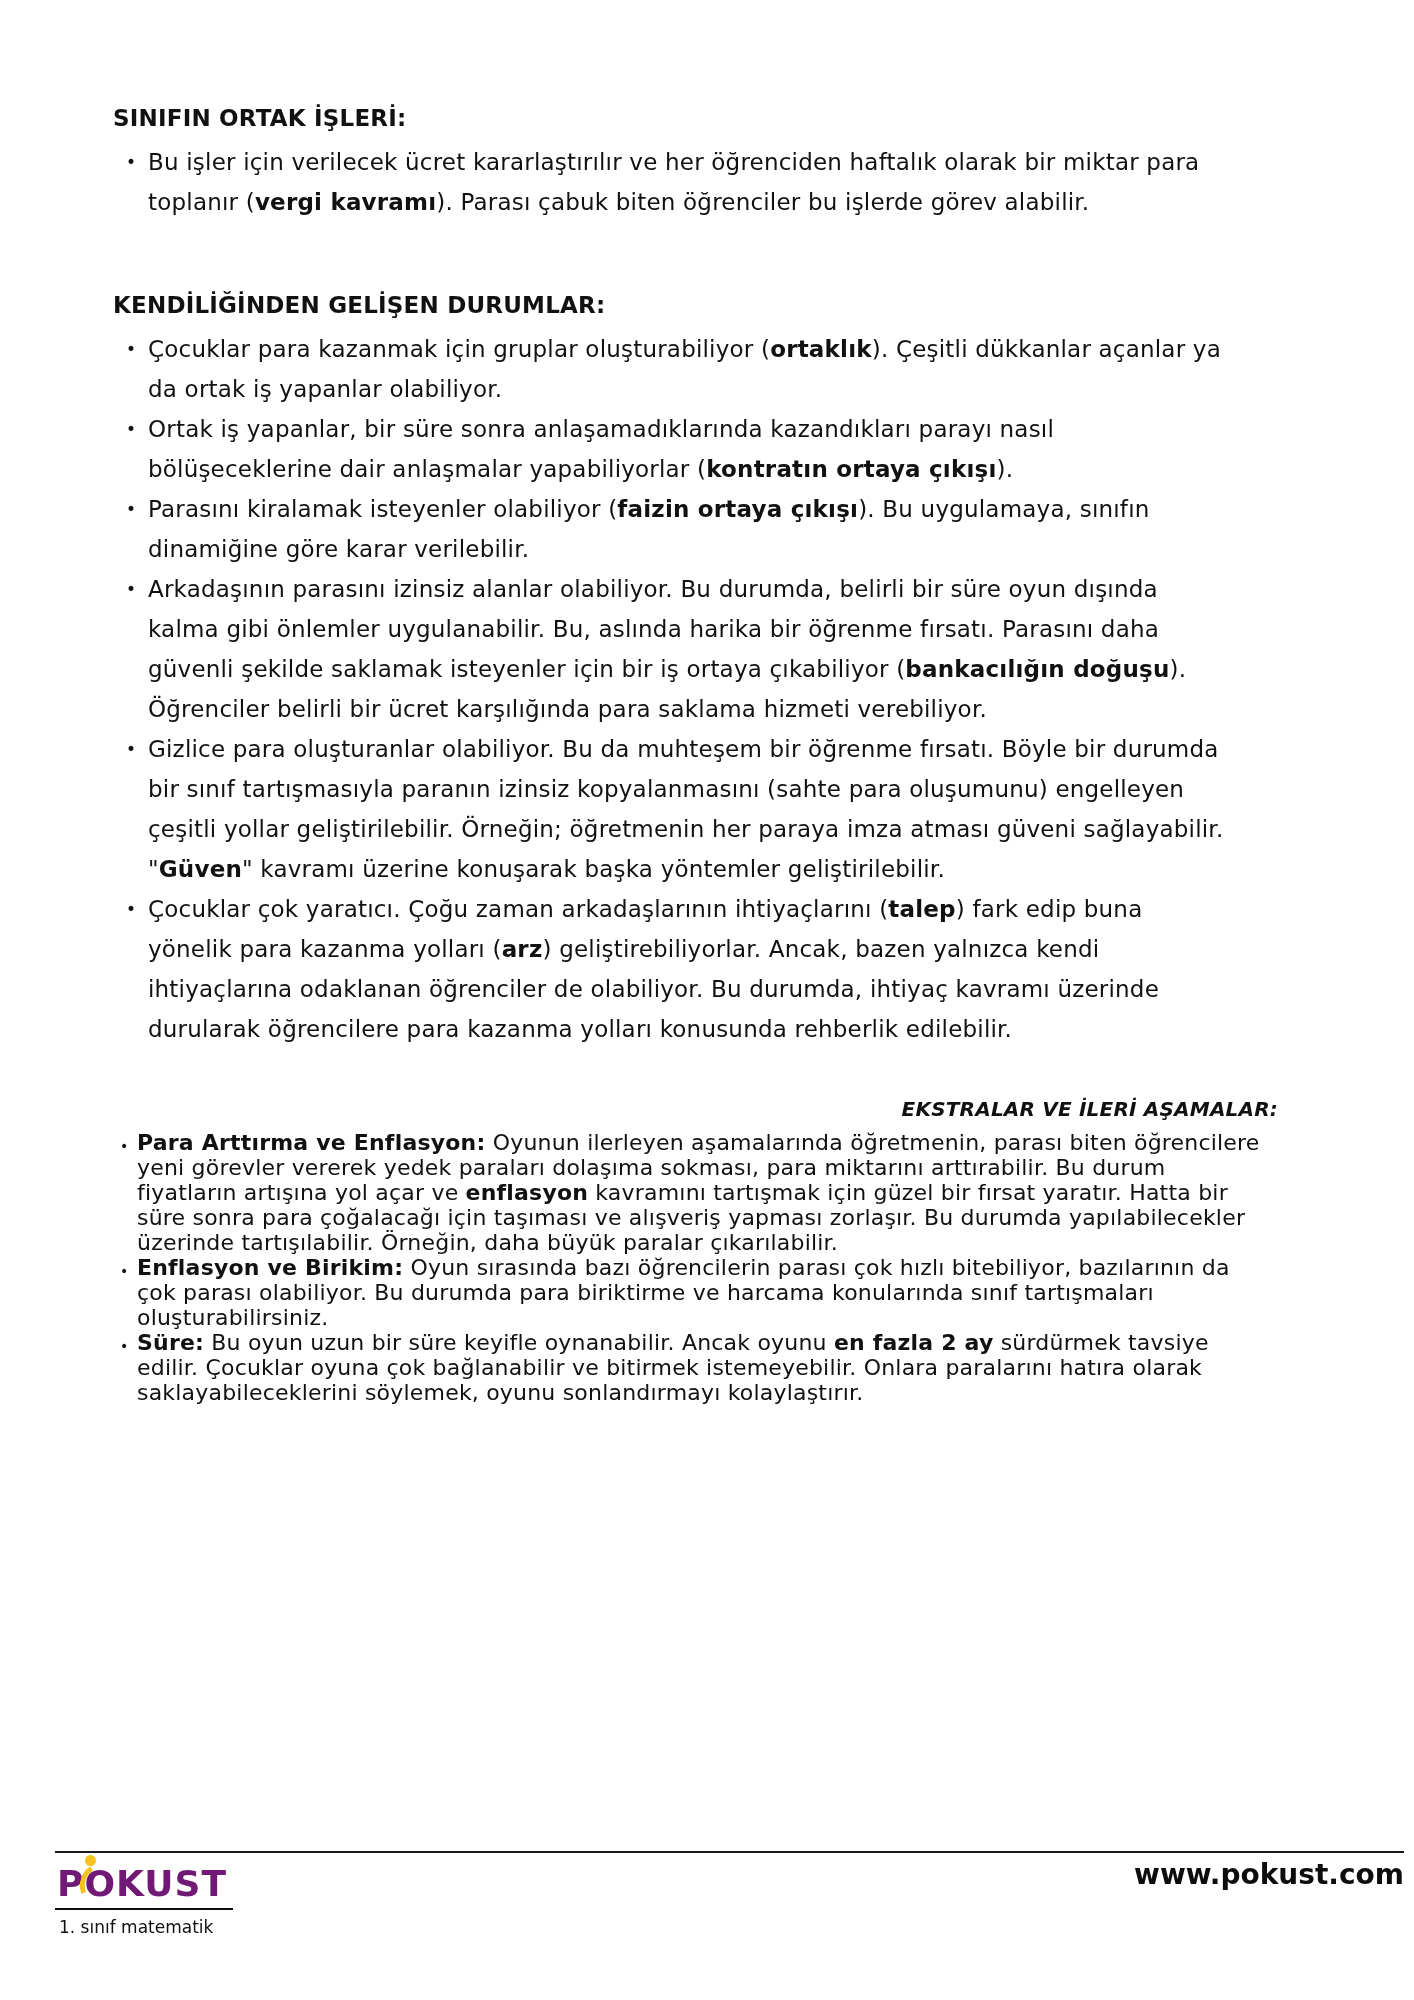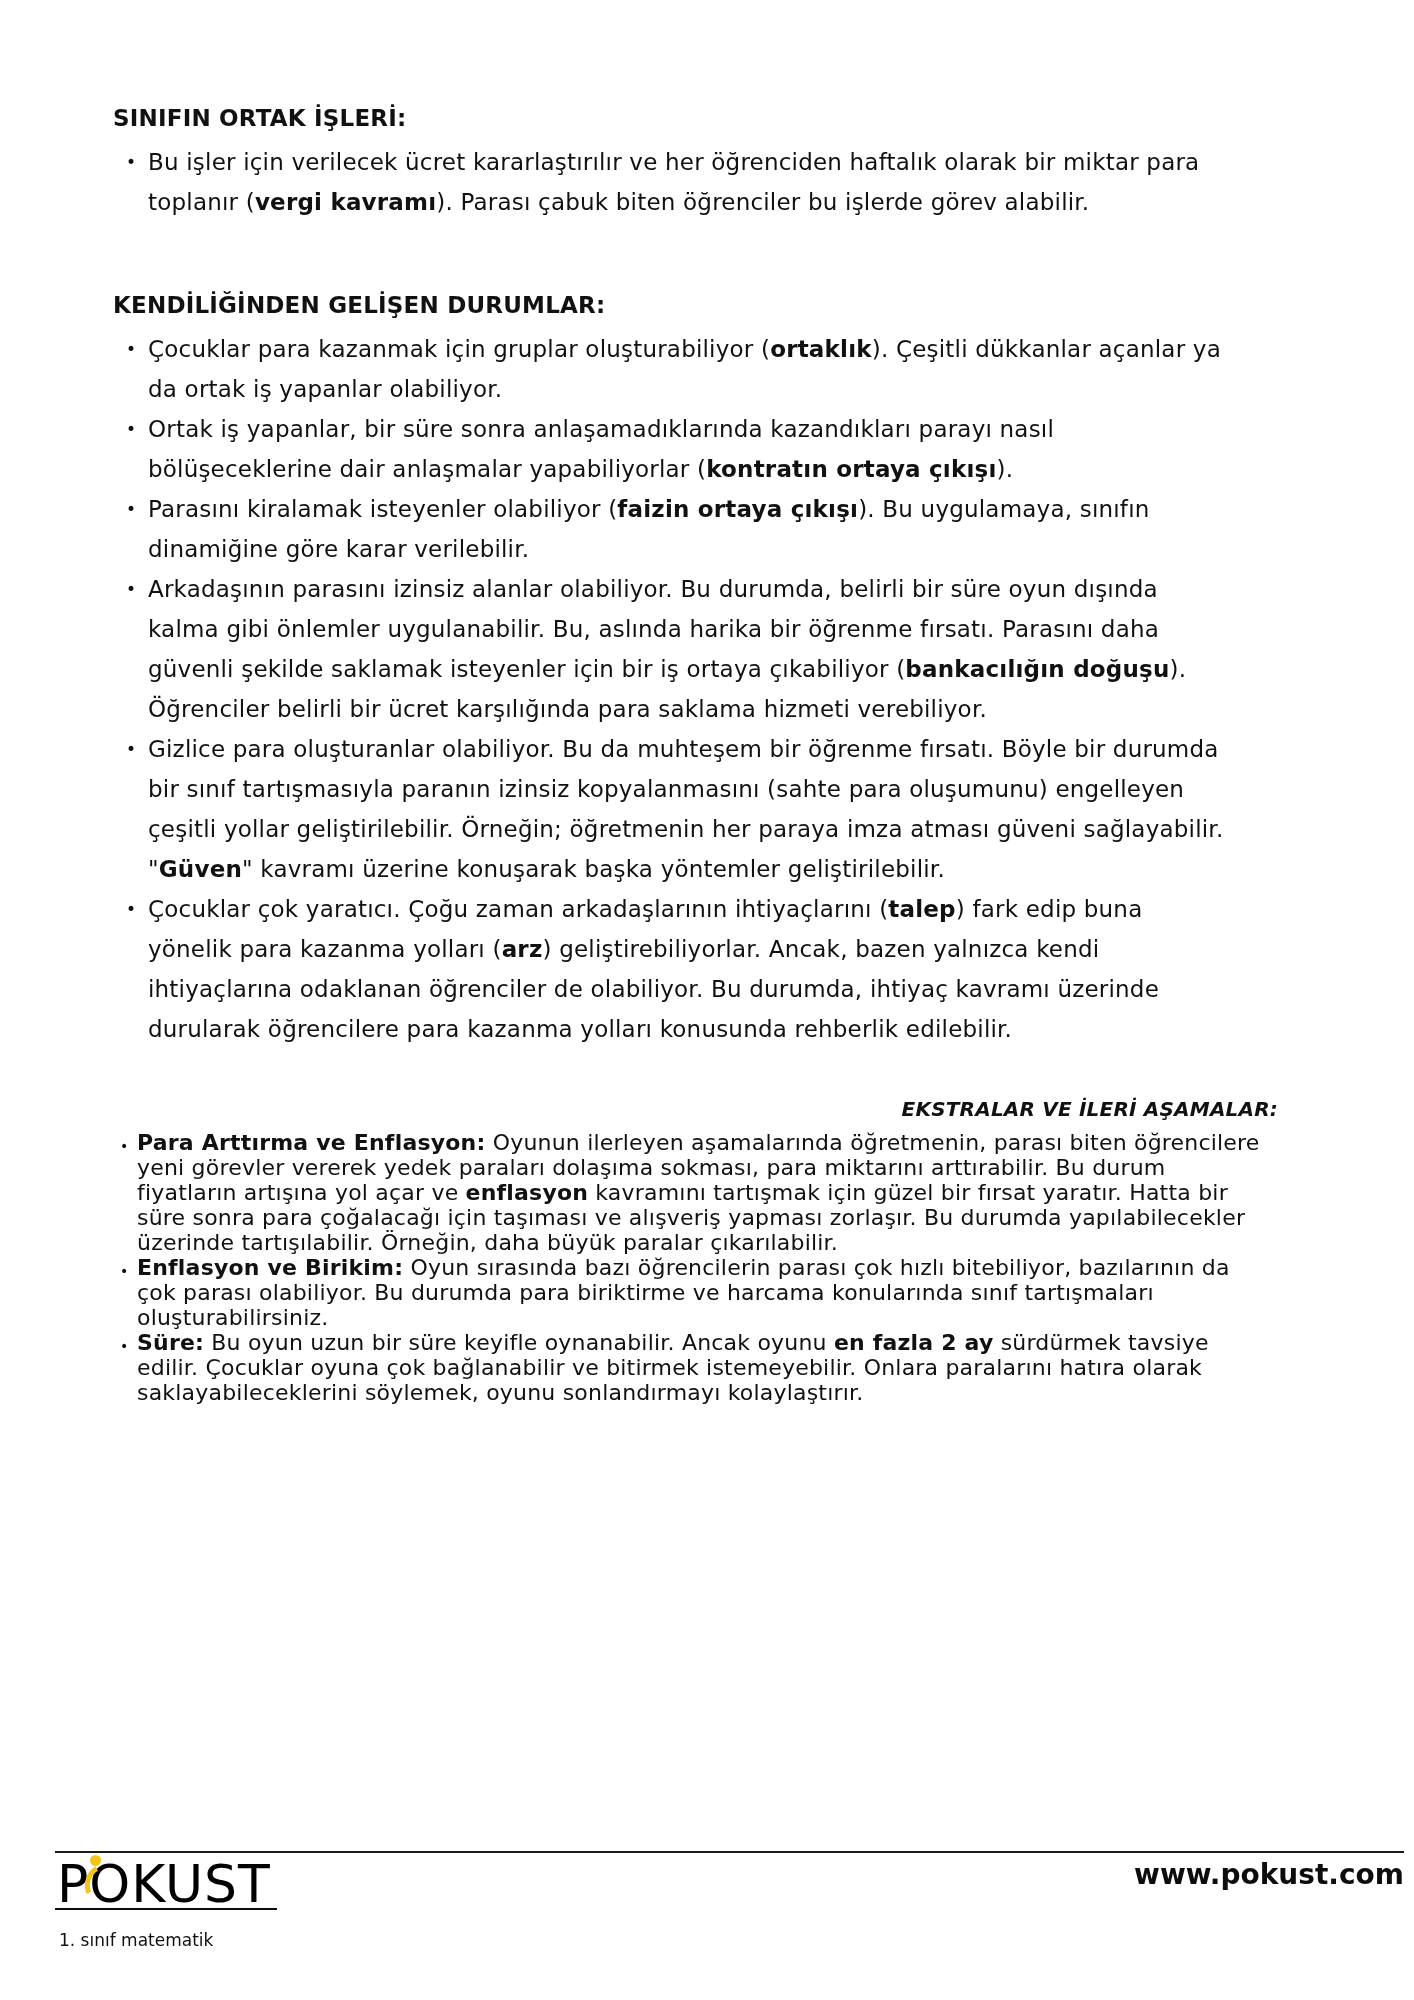--- a/index.html
+++ b/index.html
@@ -47,41 +47,41 @@
   .sec.extras li::before{
     font-size:14px;line-height:32px;left:-17px;
   }
   
   .divider{
     position:absolute;left:55px;right:54px;top:1851px;
     height:2px;background:#1a1a1a;
   }
   .logo-block{position:absolute;left:55px;top:1862px;}
   .logo{
-    font-weight:400;font-size:52px;line-height:44px;
-    letter-spacing:1px;color:#000000;
+    font-weight:700;font-size:36px;line-height:44px;
+    letter-spacing:1px;color:#701a75;
     display:inline-block;
     border-bottom:2px solid #0d0d0d;
     padding:0 6px 2px 2px;
   }
   .logo .logo-o{position:relative;display:inline-block;}
   .logo .logo-o::before{ 
     content:"";position:absolute;left:1px;top:-7px;
     width:11px;height:11px;border-radius:50%;
     background:var(--accent,#f4c41c);
   }
   .logo .logo-o::after{ 
     content:"";position:absolute;left:-4px;top:2px;
     width:26px;height:30px;border-radius:50%;
     border:5px solid transparent;
     border-left-color:var(--accent,#f4c41c);
     transform:rotate(18deg);
   }
   .logo-sub{
-    margin-top:20px;padding-left:4px;
+    margin-top:7px;padding-left:4px;
     font-size:17px;line-height:20px;color:#111;
   }
   .website{
     position:absolute;right:54px;top:1858px;
     font-size:28px;line-height:34px;font-weight:700;color:#0d0d0d;
   }
 </style>
 </head>
 <body>
 

